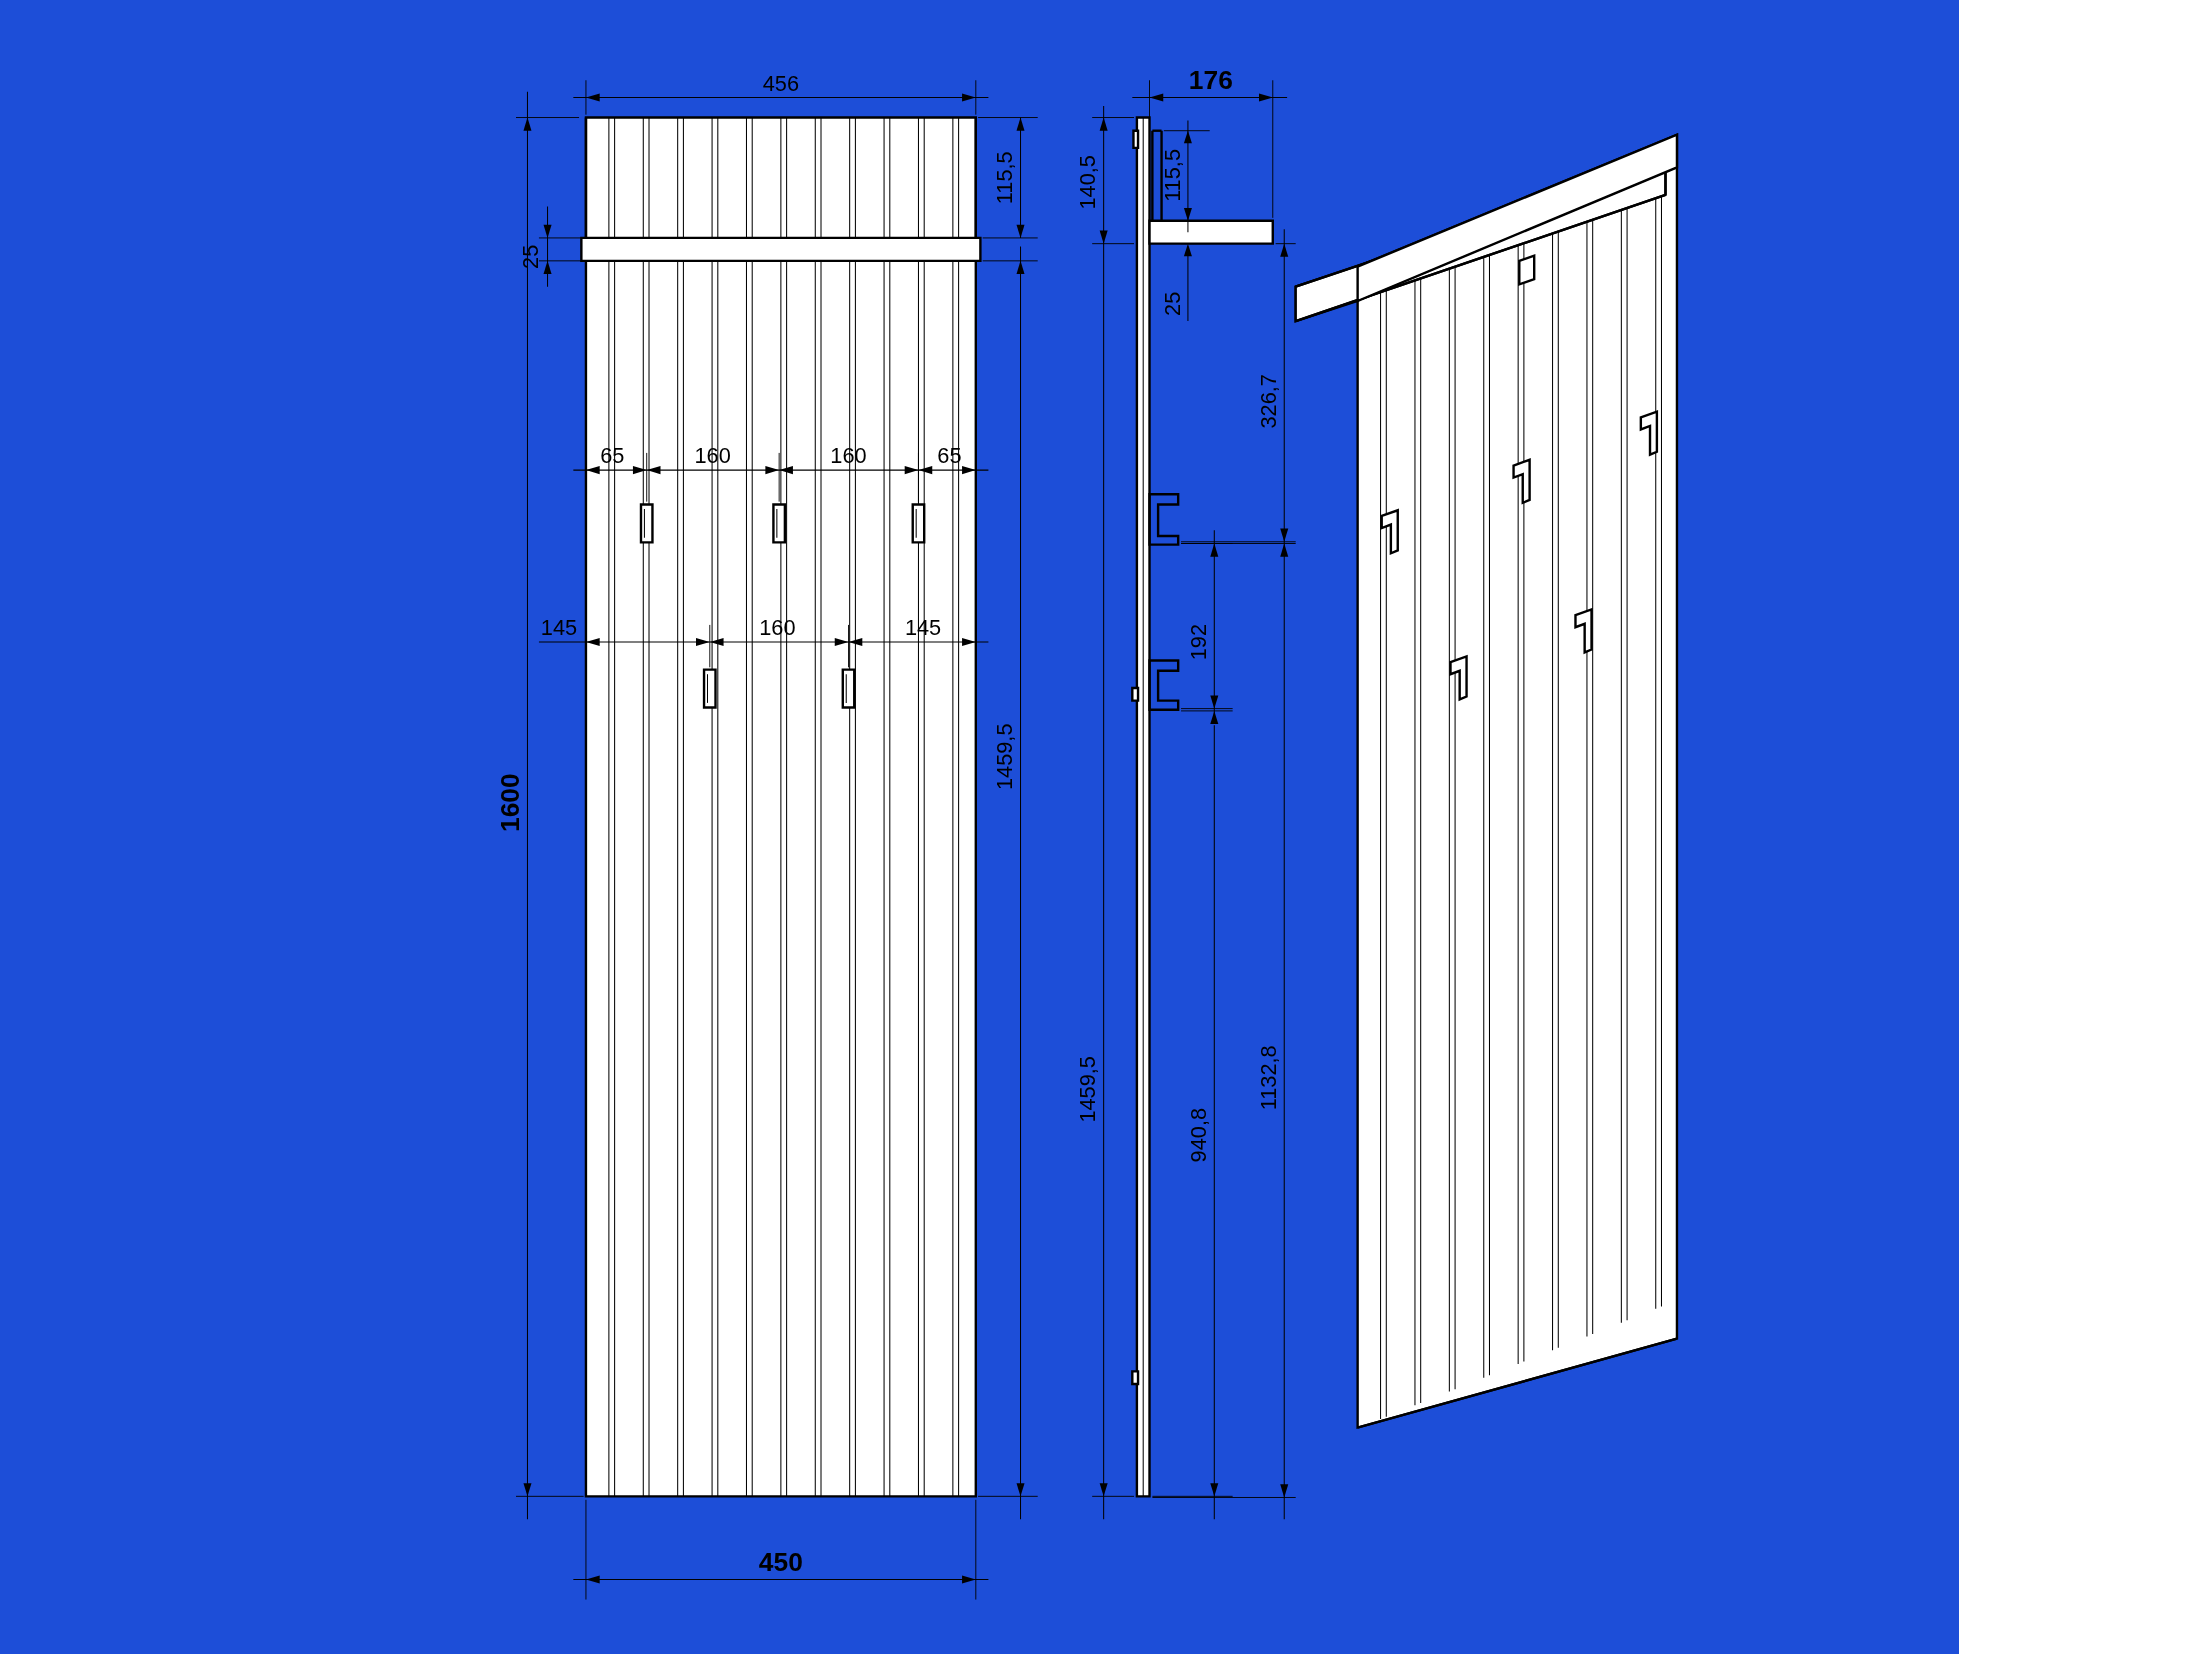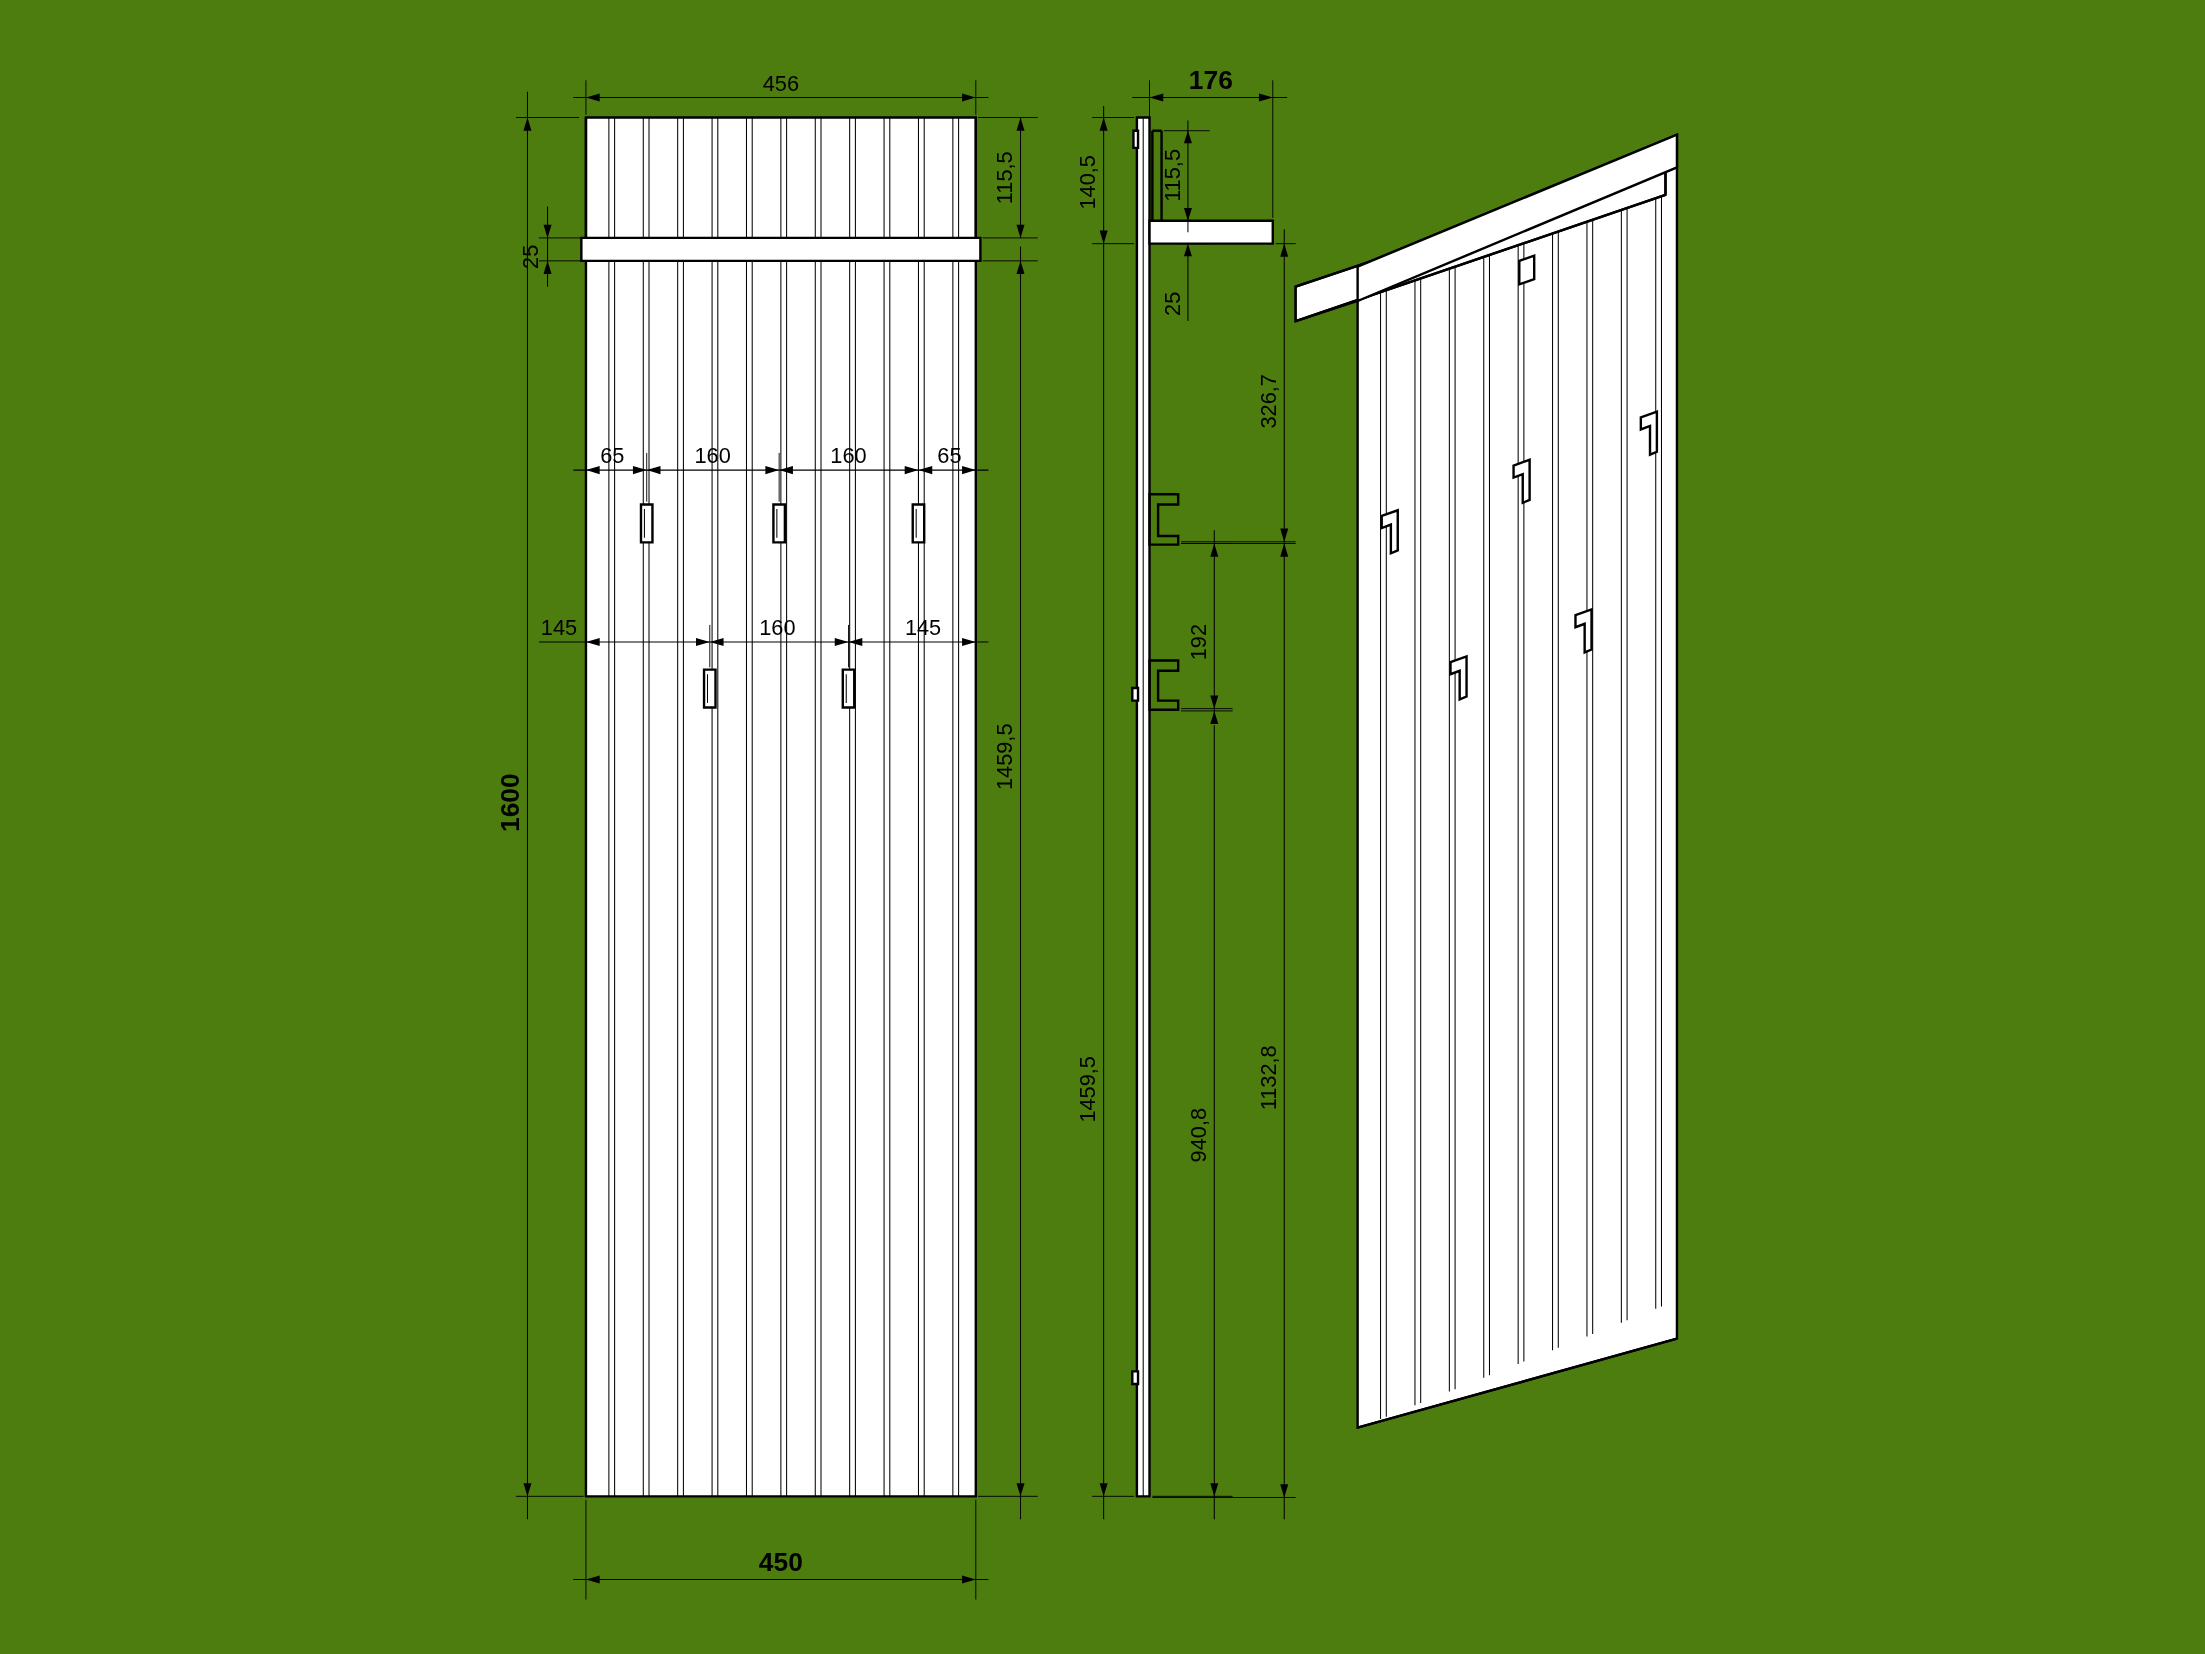--- a/index.html
+++ b/index.html
@@ -5,23 +5,23 @@
   html, body {
     margin: 0;
     padding: 0;
     background: #ffffff;
   }
   body {
     font-family: "Liberation Sans", sans-serif;
   }
   #sheet {
     position: relative;
-    width: 2205px;
+    width: 1959px;
     height: 1654px;
-    background: #4d7c0f;
+    background: #1d4ed8;
     overflow: hidden;
   }
   svg.drawing {
     position: absolute;
     left: 0;
     top: 0;
     width: 2205px;
     height: 1654px;
   }
   .ln {

